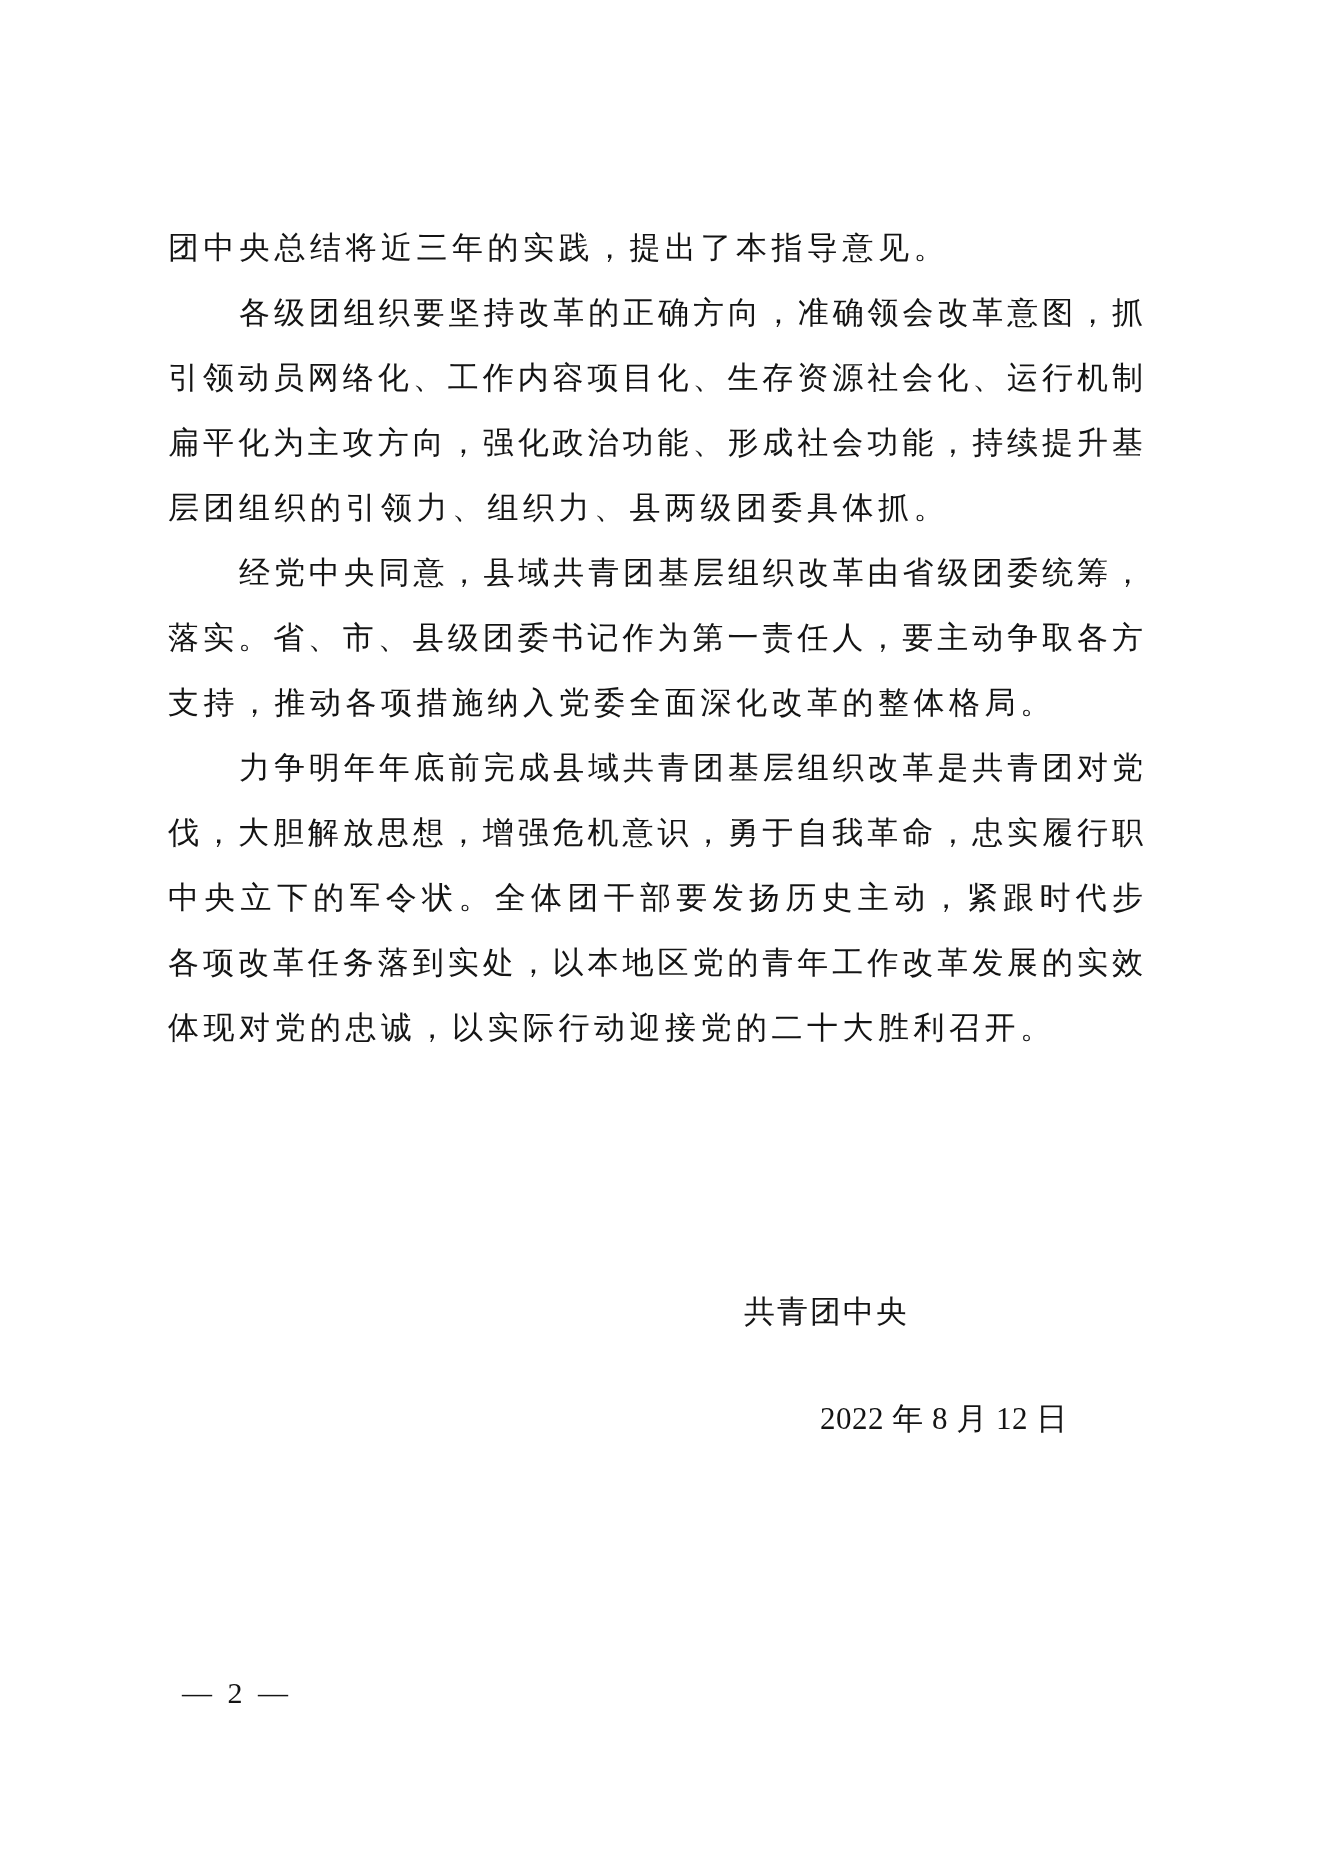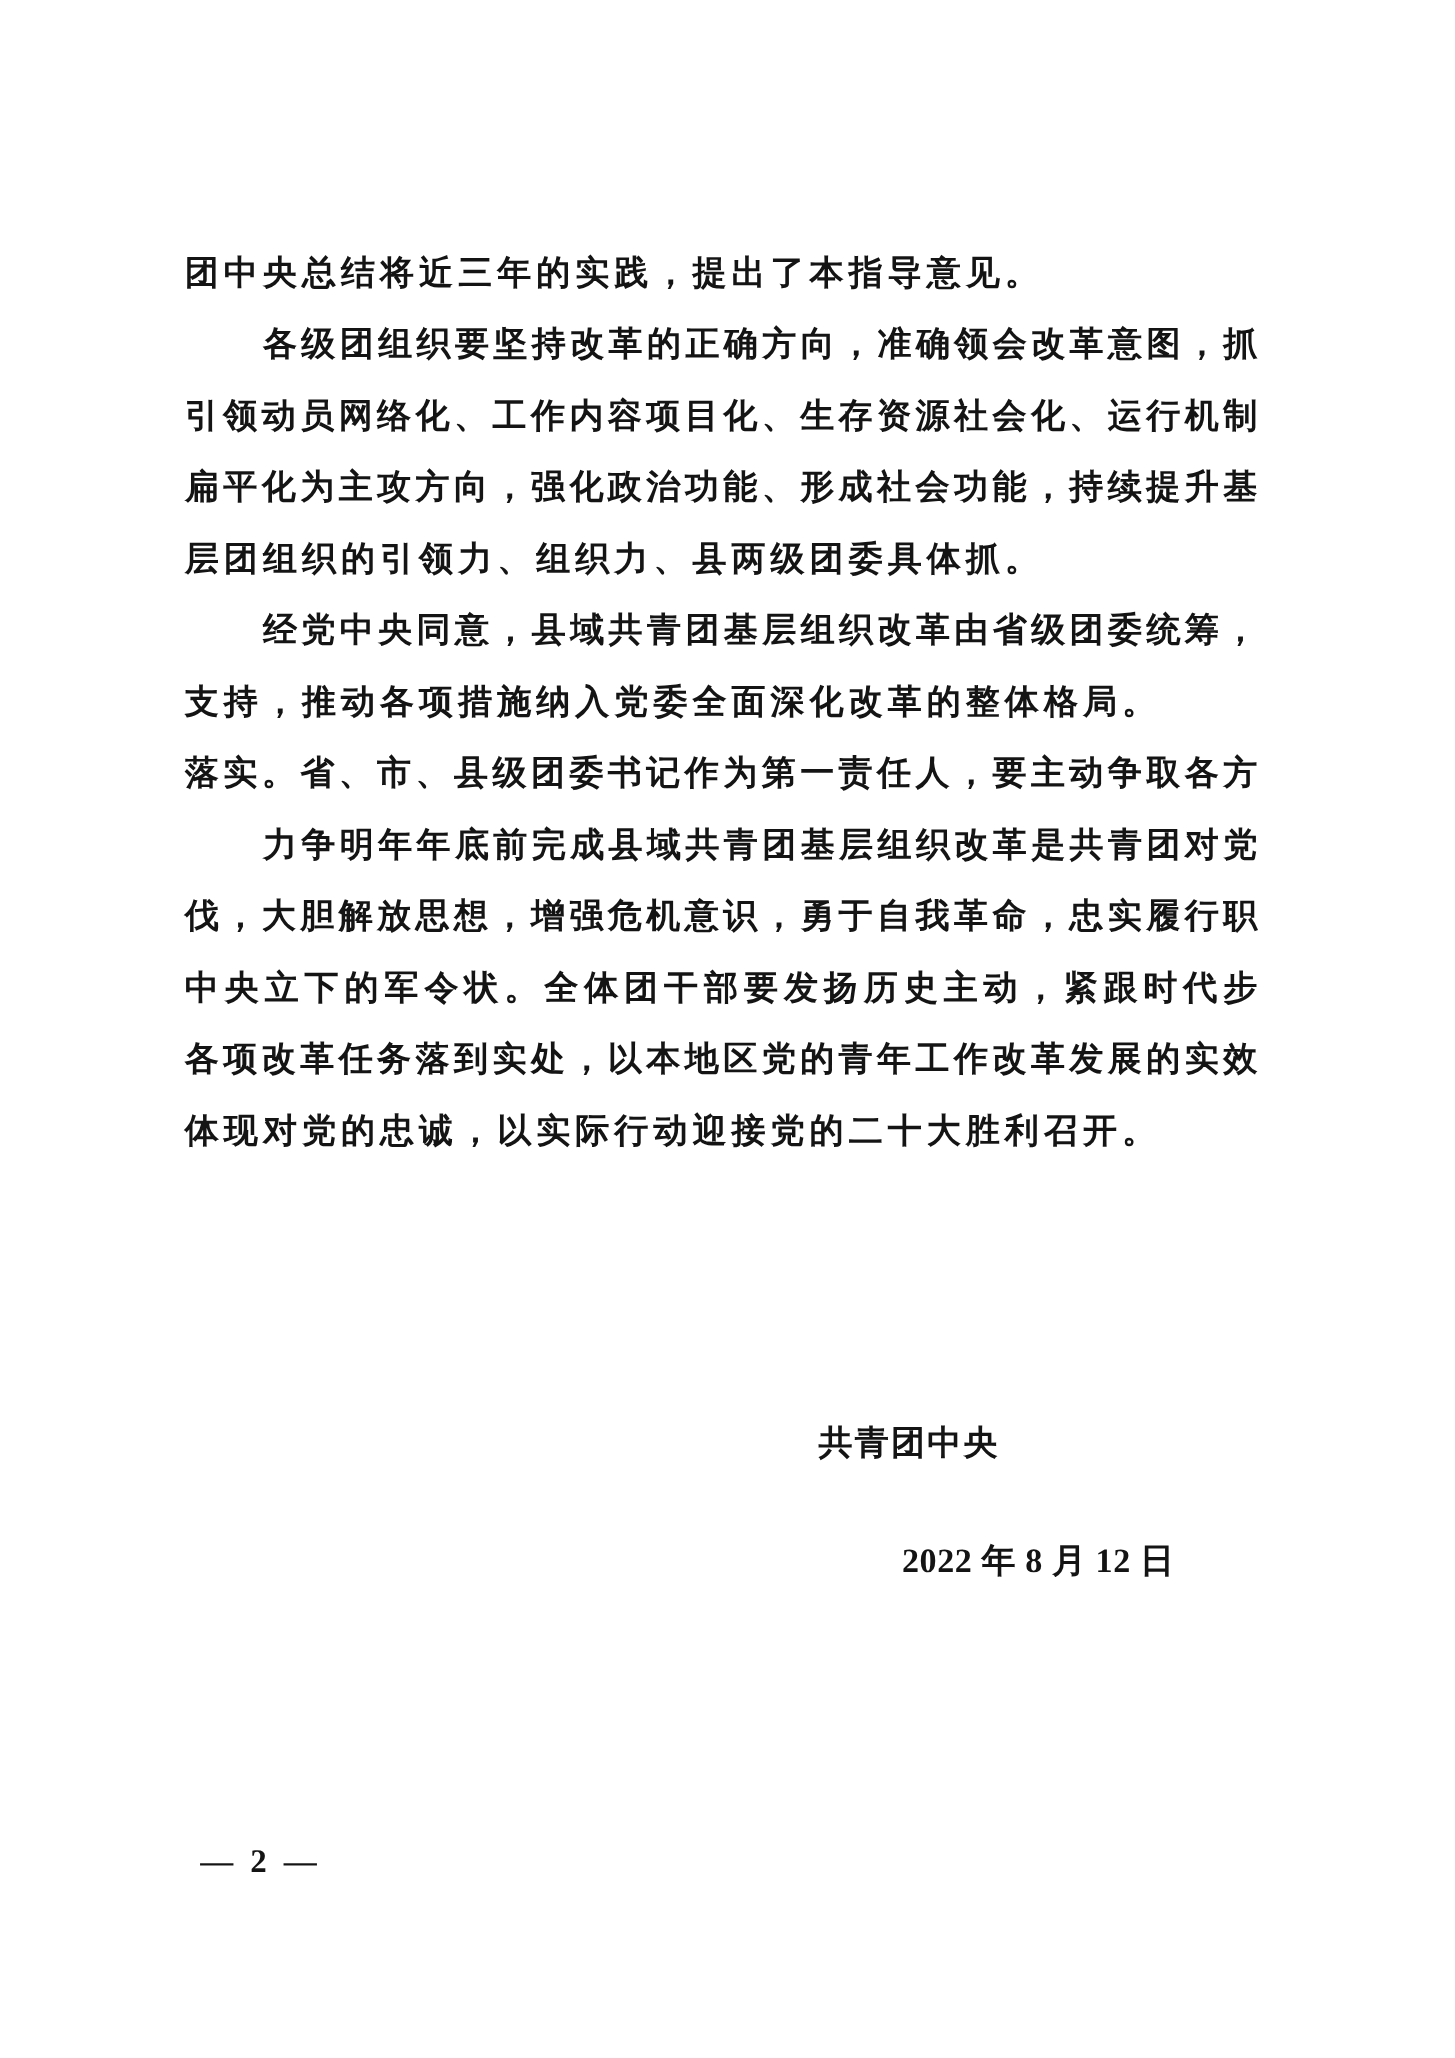--- a/index.html
+++ b/index.html
@@ -8,21 +8,20 @@
     background: #e8e8e8;
   }
   .page {
     position: relative;
     width: 1323px;
     height: 1871px;
     background: #ffffff;
     color: #141414;
     font-family: "Liberation Serif", "DejaVu Serif", serif;
     overflow: hidden;
-    font-weight: bold;
   }
   .body-text {
     position: absolute;
     left: 168px;
     top: 215px;
     width: 975px;
     font-size: 31px;
     line-height: 65px;
   }
   .doc-line {
@@ -71,22 +70,22 @@
 
 <div class="page">
 
   <div class="body-text">
     <div class="doc-line para-end">团中央总结将近三年的实践，提出了本指导意见。</div>
     <div class="doc-line indent">各级团组织要坚持改革的正确方向，准确领会改革意图，抓</div>
     <div class="doc-line">引领动员网络化、工作内容项目化、生存资源社会化、运行机制</div>
     <div class="doc-line">扁平化为主攻方向，强化政治功能、形成社会功能，持续提升基</div>
     <div class="doc-line para-end">层团组织的引领力、组织力、县两级团委具体抓。</div>
     <div class="doc-line indent">经党中央同意，县域共青团基层组织改革由省级团委统筹，</div>
+    <div class="doc-line">落实。省、市、县级团委书记作为第一责任人，要主动争取各方</div>
     <div class="doc-line para-end">支持，推动各项措施纳入党委全面深化改革的整体格局。</div>
-    <div class="doc-line">落实。省、市、县级团委书记作为第一责任人，要主动争取各方</div>
     <div class="doc-line indent">力争明年年底前完成县域共青团基层组织改革是共青团对党</div>
     <div class="doc-line">伐，大胆解放思想，增强危机意识，勇于自我革命，忠实履行职</div>
     <div class="doc-line">中央立下的军令状。全体团干部要发扬历史主动，紧跟时代步</div>
     <div class="doc-line">各项改革任务落到实处，以本地区党的青年工作改革发展的实效</div>
     <div class="doc-line para-end">体现对党的忠诚，以实际行动迎接党的二十大胜利召开。</div>
   </div>
 
   <div class="signature">共青团中央</div>
 
   <div class="sig-date">2022 年 8 月 12 日</div>

